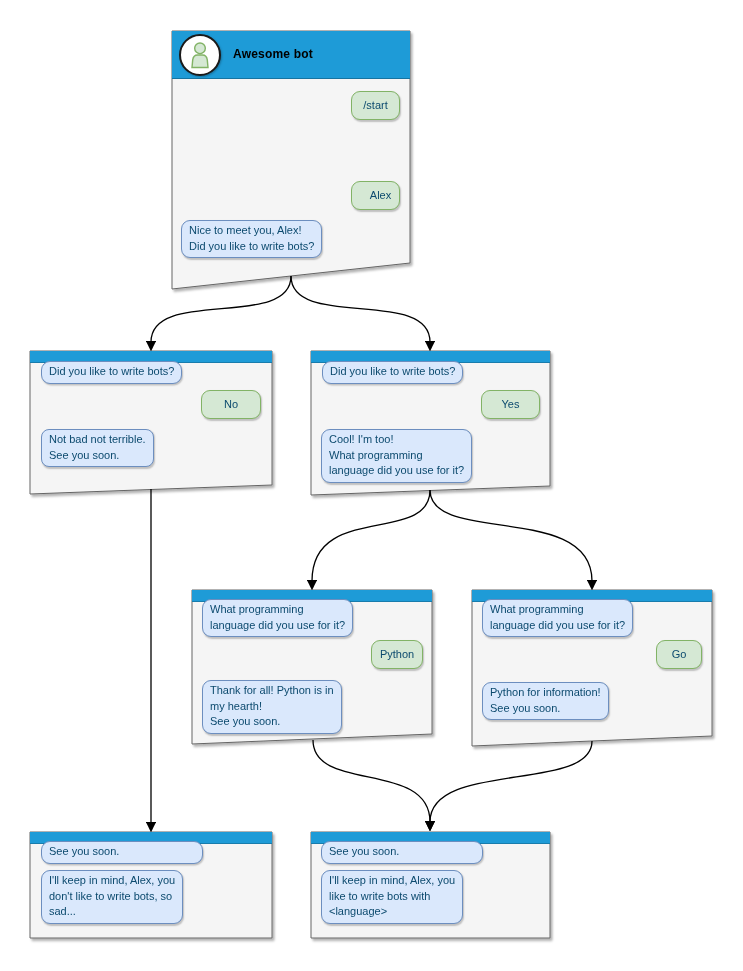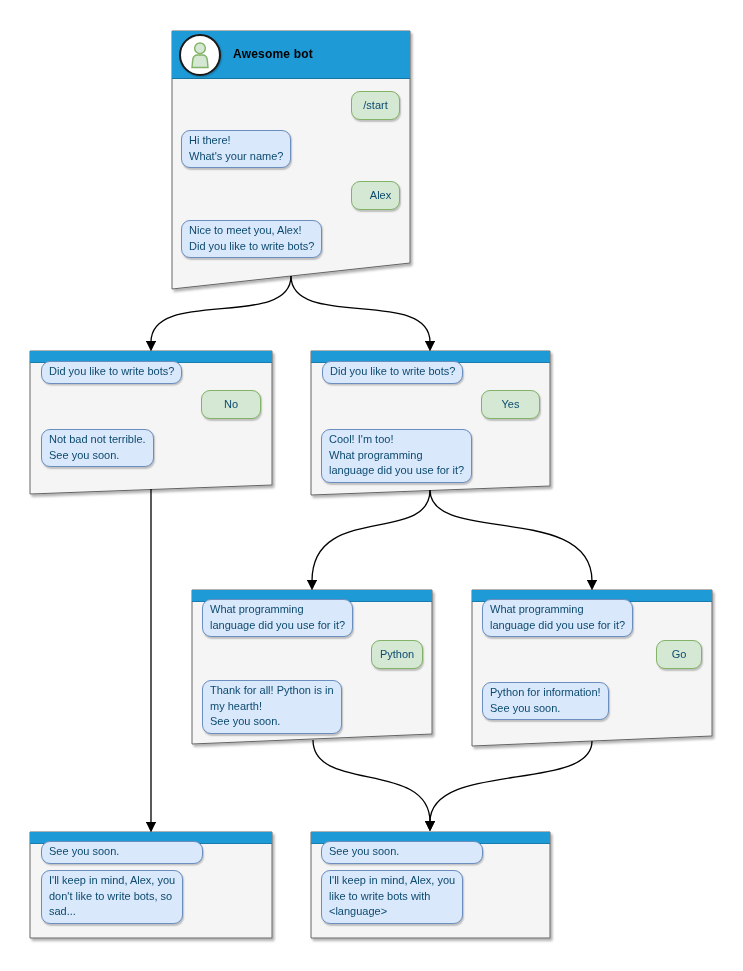--- a/index.html
+++ b/index.html
@@ -79,32 +79,30 @@
     <div class="titlebar">
       <div class="avatar">
         <svg width="32" height="32" viewBox="0 0 36 36">
           <circle class="person-fill" cx="18" cy="10.5" r="6"></circle>
           <path class="person-fill" d="M9,32 L9.8,23.5 C10.3,20 12.5,18 15.2,18 L20.8,18 C23.5,18 25.7,20 26.2,23.5 L27,32 Z"></path>
         </svg>
       </div>
       <span class="title">Awesome bot</span>
     </div>
     <div class="bubble user" style="top:60px; right:10px; width:49px;">/start</div>
-    <div class="bubble bot" style="top:99px; left:9px;">Hi there!
-What's your name?</div>
     <div class="bubble user" style="top:150px; right:10px; width:49px;padding-left:12px;">Alex</div>
     <div class="bubble bot" style="top:189px; left:9px;">Nice to meet you, Alex!
 Did you like to write bots?</div>
   </div>
 
   <div class="window" style="left:30px; top:351px; width:242px; height:143px;">
     <div class="miniheader"></div>
     <div class="bubble bot" style="top:10px; left:11px;">Did you like to write bots?</div>
     <div class="bubble user" style="top:39px; right:11px; width:60px;">No</div>
-    <div class="bubble bot" style="top:78px; left:11px;">Not bad not terrible.
+    <div class="bubble bot" style="top:78px; left:11px;border-radius:8px;">Not bad not terrible.
 See you soon.</div>
   </div>
 
   <div class="window" style="left:311px; top:351px; width:239px; height:144px;">
     <div class="miniheader"></div>
     <div class="bubble bot" style="top:10px; left:11px;">Did you like to write bots?</div>
     <div class="bubble user" style="top:39px; right:10px; width:59px;margin-left:40px;">Yes</div>
     <div class="bubble bot" style="top:78px; left:10px;">Cool! I'm too!
 What programming
 language did you use for it?</div>

